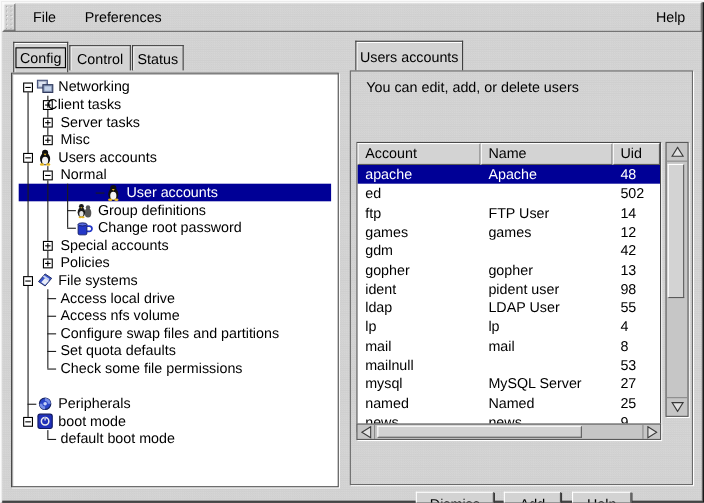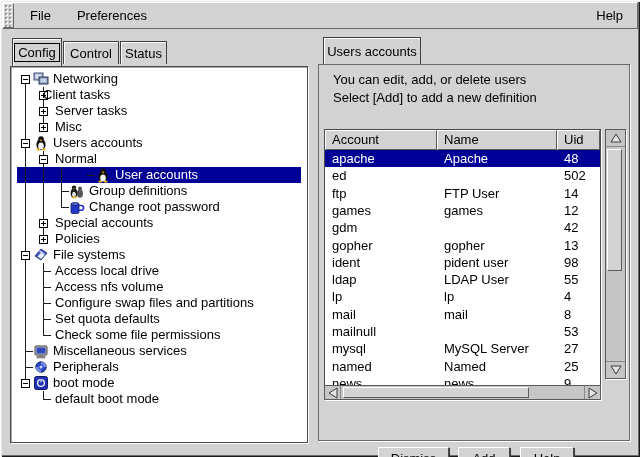--- a/index.html
+++ b/index.html
@@ -285,32 +285,20 @@
         <span class="tree-label" style="left: 44px;">Configure swap files and partitions</span>
       </div>
       <div class="tree-row" style="top: 260px;">
         <div class="tree-hdash" style="left: 32px; width: 8px; top: 8px;"></div>
         <span class="tree-label" style="left: 44px;">Check some file permissions</span>
       </div>
       <div class="tree-row" style="top: 244px;">
         <div class="tree-hdash" style="left: 32px; width: 8px; top: 8px;"></div>
         <span class="tree-label" style="left: 44px;">Set quota defaults</span>
       </div>
-      <div class="tree-row" style="top: 276px;">
-        <div class="tree-hdash" style="left: 14px; width: 8px; top: 8px;"></div>
-        <div class="tree-icon" style="left: 22px;">
-          <svg width="16" height="16" viewBox="0 0 16 16">
-            <rect x="2" y="3" width="12" height="9" rx="1" fill="#c0c0c0" stroke="#404040"></rect>
-            <rect x="3.5" y="4.5" width="9" height="6" fill="#3048c0"></rect>
-            <rect x="6" y="12" width="4" height="1.5" fill="#808080"></rect>
-            <rect x="4" y="13.5" width="8" height="1.5" fill="#a8a8a8" stroke="#404040" stroke-width="0.5"></rect>
-          </svg>
-        </div>
-        <span class="tree-label" style="left: 42px;">Miscellaneous services</span>
-      </div>
       <div class="tree-row" style="top: 292px;">
         <div class="tree-hdash" style="left: 14px; width: 8px; top: 8px;"></div>
         <div class="tree-icon" style="left: 22px;">
           <svg width="16" height="16" viewBox="0 0 16 16">
             <circle cx="8" cy="8" r="5.2" fill="#2a46c8" stroke="#14205a"></circle>
             <path d="M8 2.8 A5.2 5.2 0 0 1 13.2 8 L10.5 8 A2.5 2.5 0 0 0 8 5.5 Z" fill="#7890e8"></path>
             <path d="M8 13.2 A5.2 5.2 0 0 1 2.8 8 L5.5 8 A2.5 2.5 0 0 0 8 10.5 Z" fill="#7890e8"></path>
             <circle cx="8" cy="8" r="1.6" fill="#c8d4f8"></circle>
           </svg>
         </div>
@@ -331,21 +319,20 @@
         <span class="tree-label" style="left: 42px;">boot mode</span>
       </div>
       <div class="tree-row" style="top: 324px;">
         <div class="tree-hdash" style="left: 32px; width: 8px; top: 8px;"></div>
         <span class="tree-label" style="left: 44px;">default boot mode</span>
       </div>
     </div>
 
   <div class="rpanel">
     <div class="instr" style="top:7px;">You can edit, add, or delete users</div>
-    <div class="instr" style="top:25px;">Select [Add] to add a new definition</div>
 
     <div class="tablebox">
       <div class="thead" id="thead">
           <div class="hcell c0">Account</div>
           <div class="hcell c1">Name</div>
           <div class="hcell c2">Uid</div>
         </div>
       <div class="tbody" id="tbody">
           <div class="trow sel">
             <div class="tcell c0">apache</div>

